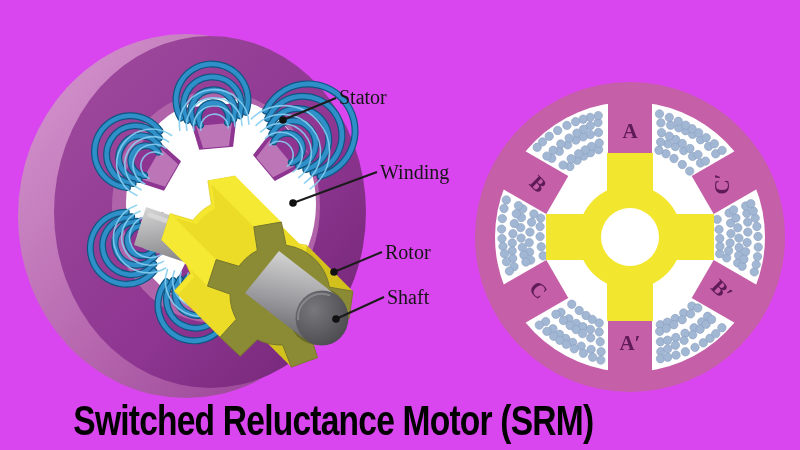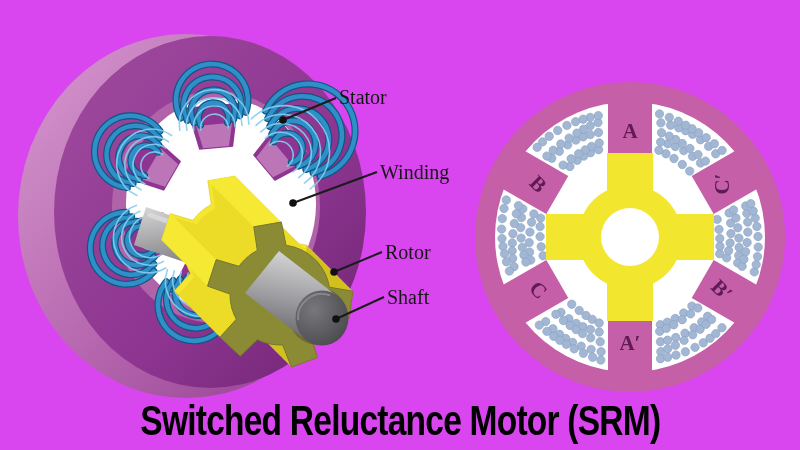--- a/index.html
+++ b/index.html
@@ -1,19 +1,19 @@
 <!DOCTYPE html>
 <html><head>
 <meta charset="utf-8">
 <style>
   html,body{margin:0;padding:0;background:#fff;}
   .page{position:relative;width:800px;height:450px;background:#d946ef;overflow:hidden;
         font-family:"Liberation Serif",serif;}
   .figure-svg{position:absolute;left:0;top:0;}
-  .title{position:absolute;top:399px;left:0;width:800px;text-align:center;
+  .title{position:absolute;top:399px;left:0;width:800px;
          font-family:"Liberation Sans",sans-serif;font-weight:700;font-size:43px;
          line-height:1.0;letter-spacing:-1px;color:#000;}
   .title span{display:inline-block;transform:scaleX(0.78);transform-origin:50% 50%;}
   text.leader-label{font-family:"Liberation Serif",serif;font-size:20px;fill:#161616;}
 </style>
 </head>
 <body>
 
 <div class="page">
 

